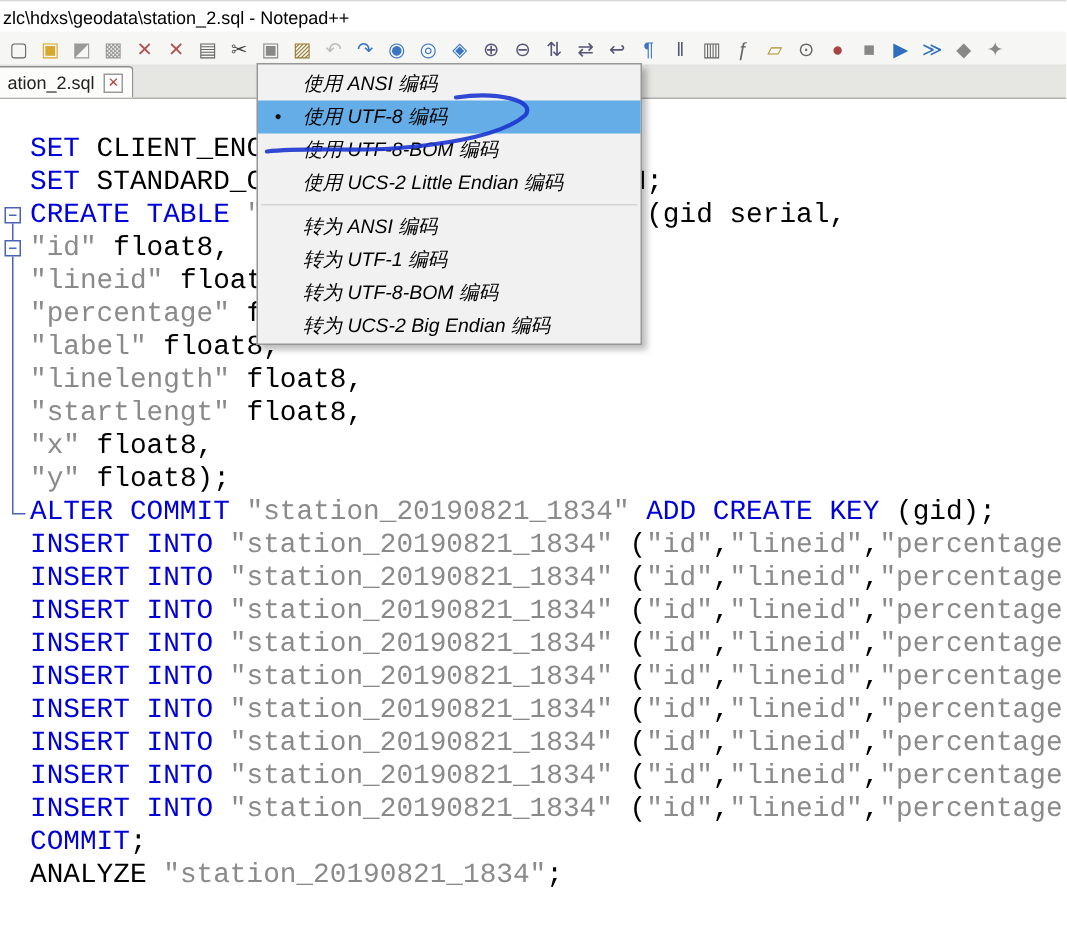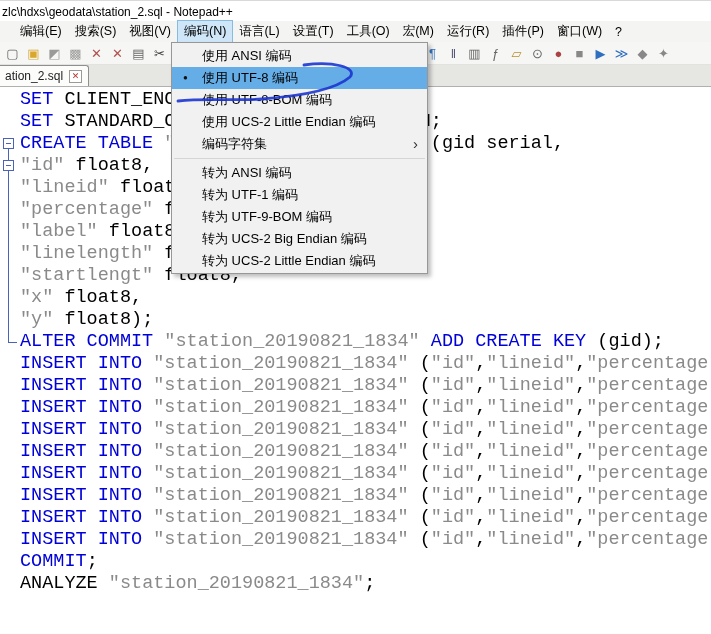--- a/index.html
+++ b/index.html
@@ -32,53 +32,39 @@
 
   
   .fold-vline{position:absolute;left:8px;top:56px;height:199px;width:1px;background:#4a63b8;}
   .fold-corner{position:absolute;left:8px;top:255px;width:9px;height:1px;background:#4a63b8;}
   .fold-box{position:absolute;left:3px;width:11px;height:11px;background:#ffffff;border:1px solid #4a63b8;box-sizing:border-box;}
   .fold-box::after{content:"";position:absolute;left:2px;right:2px;top:4px;height:1px;background:#4a63b8;}
   .fold-box.b1{top:51px;}
   .fold-box.b2{top:73px;}
 
   
-  .dropdown{position:absolute;left:171px;top:41px;width:257px;background:#f1f1f1;border:1px solid #979797;box-shadow:3px 3px 4px rgba(0,0,0,0.25);padding:2px 0 1px 0;z-index:10;font-size:13px;color:#000;box-sizing:border-box;}
+  .dropdown{position:absolute;left:171px;top:41px;width:257px;background:#f1f1f1;border:1px solid #979797;box-shadow:3px 3px 4px rgba(0,0,0,0.25);padding:2px 0 1px 0;z-index:10;font-size:13px;color:#000;box-sizing:border-box;font-style:italic;}
   .mi{position:relative;height:22px;line-height:22px;padding-left:30px;white-space:nowrap;cursor:default;}
   .mi.hl{background:#65ade6;}
   .mi .dot{position:absolute;left:11px;top:0;font-size:8px;line-height:22px;color:#111;}
   .mi .arrow{position:absolute;right:9px;top:0;font-size:15px;line-height:22px;color:#333;}
   .msep{height:1px;background:#d6d6d6;margin:3px 2px;}
 
   
   .annotation{position:absolute;left:0;top:0;width:711px;height:634px;pointer-events:none;z-index:12;}
 </style>
 </head>
 <body>
 
 <div class="app">
 
   <div class="titlebar">
     <span>zlc\hdxs\geodata\station_2.sql - Notepad++</span>
   </div>
 
-  <div class="menubar">
-      <div class="menu-item">编辑(E)</div>
-      <div class="menu-item">搜索(S)</div>
-      <div class="menu-item">视图(V)</div>
-      <div class="menu-item active">编码(N)</div>
-      <div class="menu-item">语言(L)</div>
-      <div class="menu-item">设置(T)</div>
-      <div class="menu-item">工具(O)</div>
-      <div class="menu-item">宏(M)</div>
-      <div class="menu-item">运行(R)</div>
-      <div class="menu-item">插件(P)</div>
-      <div class="menu-item">窗口(W)</div>
-      <div class="menu-item">?</div>
-    </div>
 
   <div class="toolbar">
       <div class="tb-icon" style="color: rgb(102, 102, 102);">▢</div>
       <div class="tb-icon" style="color: rgb(217, 166, 46);">▣</div>
       <div class="tb-icon" style="color: rgb(154, 154, 154);">◩</div>
       <div class="tb-icon" style="color: rgb(154, 154, 154);">▩</div>
       <div class="tb-icon" style="color: rgb(176, 80, 80);">✕</div>
       <div class="tb-icon" style="color: rgb(176, 80, 80);">✕</div>
       <div class="tb-icon" style="color: rgb(102, 102, 102);">▤</div>
       <div class="tb-icon" style="color: rgb(68, 68, 68);">✂</div>
@@ -145,26 +131,24 @@
         <div class="code-line"><span class="tok-k">COMMIT</span><span class="tok-p">;</span></div>
         <div class="code-line"><span class="tok-p">ANALYZE </span><span class="tok-s">"station_20190821_1834"</span><span class="tok-p">;</span></div>
       </div>
   </div>
 
   <div class="dropdown">
       <div class="mi"><span class="mi-label">使用 ANSI 编码</span></div>
       <div class="mi hl"><span class="dot">●</span><span class="mi-label">使用 UTF-8 编码</span></div>
       <div class="mi"><span class="mi-label">使用 UTF-8-BOM 编码</span></div>
       <div class="mi"><span class="mi-label">使用 UCS-2 Little Endian 编码</span></div>
-      <div class="mi"><span class="mi-label">编码字符集</span><span class="arrow">›</span></div>
       <div class="msep"></div>
       <div class="mi"><span class="mi-label">转为 ANSI 编码</span></div>
       <div class="mi"><span class="mi-label">转为 UTF-1 编码</span></div>
-      <div class="mi"><span class="mi-label">转为 UTF-9-BOM 编码</span></div>
+      <div class="mi"><span class="mi-label">转为 UTF-8-BOM 编码</span></div>
       <div class="mi"><span class="mi-label">转为 UCS-2 Big Endian 编码</span></div>
-      <div class="mi"><span class="mi-label">转为 UCS-2 Little Endian 编码</span></div>
     </div>
 
   <svg class="annotation" viewBox="0 0 711 634">
     <path d="M 178,100 C 205,97 235,100 262,98 C 302,95 336,88 350,76 C 358,66 332,60 304,64" fill="none" stroke-width="2.8" stroke-linecap="round" opacity="0.9" stroke="#1b35cf"></path>
   </svg>
 
 </div>
 
 </body></html>

